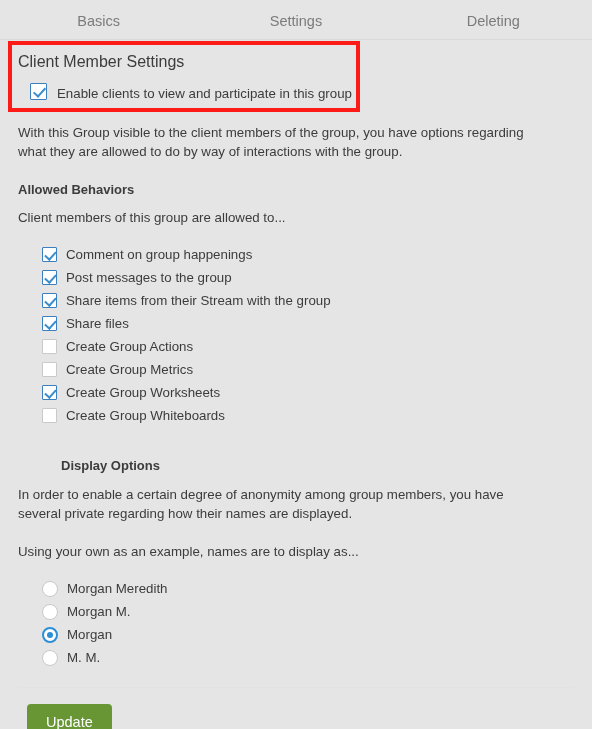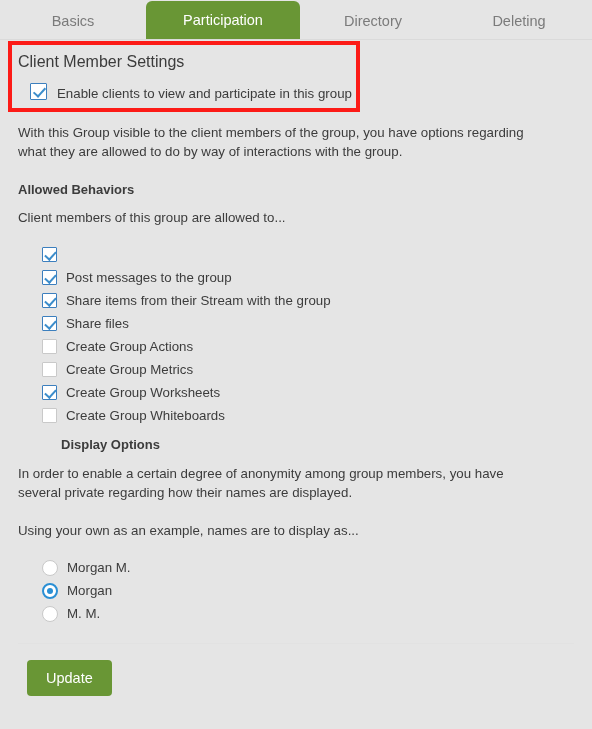--- a/index.html
+++ b/index.html
@@ -209,22 +209,21 @@
     line-height: 1;
   }
 </style>
 </head>
 <body>
 
 <div id="page">
 
   <div class="tabbar">
     <div class="tab">Basics</div>
-    <div class="tab active">Participation</div>
-    <div class="tab">Directory</div>
+    <div class="tab">Settings</div>
     <div class="tab">Deleting</div>
   </div>
 
   <div class="redbox"></div>
 
   <div class="content">
 
     <div>
       <div class="section-title">Client Member Settings</div>
 
@@ -235,20 +234,21 @@
     </div>
 
     <p class="para" style="margin-top:23px; max-width:530px;">With this Group visible to the client members of the group, you have options regarding what they are allowed to do by way of interactions with the group.</p>
 
     <div class="sub-head" style="margin-top:20px;">Allowed Behaviors</div>
     <p class="para" style="margin-top:9px;">Client members of this group are allowed to...</p>
 
     <ul class="opt-list" style="margin-top:16px;">
       <li class="opt-row">
         <span class="cb on"></span>
+        <span class="opt-label">Comment on group happenings</span>
       </li>
       <li class="opt-row">
         <span class="cb on"></span>
         <span class="opt-label">Post messages to the group</span>
       </li>
       <li class="opt-row">
         <span class="cb on"></span>
         <span class="opt-label">Share items from their Stream with the group</span>
       </li>
       <li class="opt-row">
@@ -266,25 +266,29 @@
       <li class="opt-row">
         <span class="cb on"></span>
         <span class="opt-label">Create Group Worksheets</span>
       </li>
       <li class="opt-row">
         <span class="cb"></span>
         <span class="opt-label">Create Group Whiteboards</span>
       </li>
     </ul>
 
-    <div class="sub-head" style="margin-top:10px;padding-left:43px;">Display Options</div>
+    <div class="sub-head" style="margin-top:31px;padding-left:43px;">Display Options</div>
     <p class="para" style="margin-top:10px; max-width:525px;">In order to enable a certain degree of anonymity among group members, you have several private regarding how their names are displayed.</p>
     <p class="para" style="margin-top:19px;">Using your own as an example, names are to display as...</p>
 
     <ul class="opt-list" style="margin-top:16px;">
+      <li class="radio-row">
+        <span class="rb"></span>
+        <span class="radio-label">Morgan Meredith</span>
+      </li>
       <li class="radio-row">
         <span class="rb"></span>
         <span class="radio-label">Morgan M.</span>
       </li>
       <li class="radio-row">
         <span class="rb on"></span>
         <span class="radio-label">Morgan</span>
       </li>
       <li class="radio-row">
         <span class="rb"></span>

